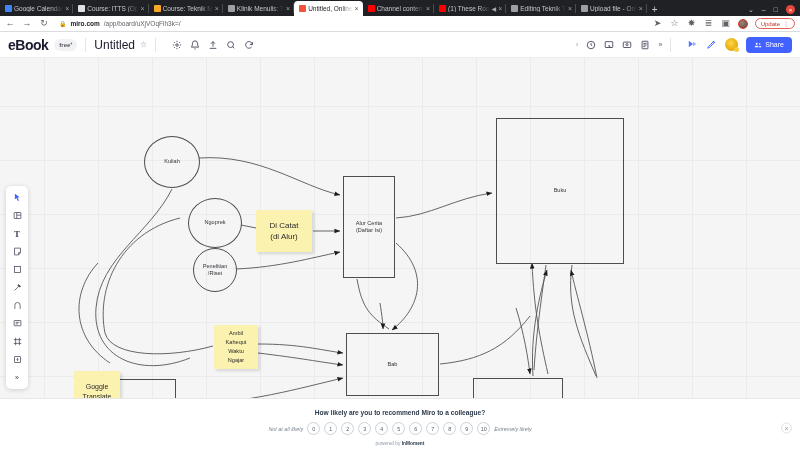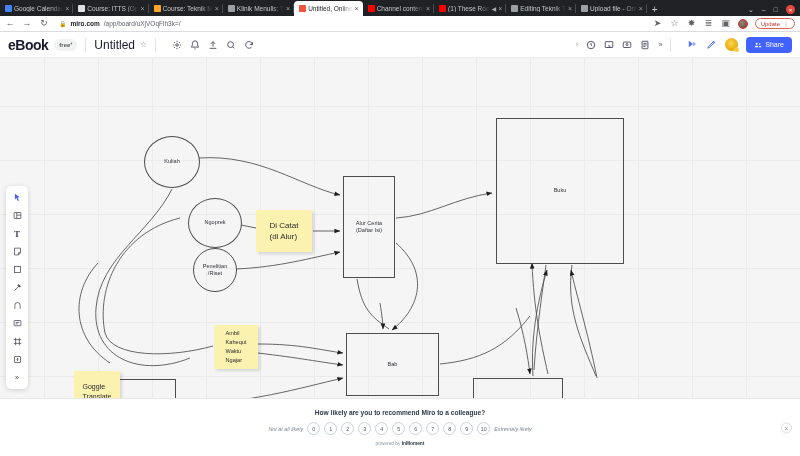--- a/index.html
+++ b/index.html
@@ -112,21 +112,21 @@
   }
   .cv-svg { position: absolute; inset: 0; width: 800px; height: 398px; }
 
   .node-label {
     position: absolute; text-align: center; color: #33353b;
     font-size: 5.6px; line-height: 7.5px; pointer-events: none;
     width: 100%; left: 0;
   }
   .sticky {
     position: absolute; background: #fbf2b0; box-shadow: 2px 2px 3px rgba(0,0,0,.13);
-    display: flex; align-items: center; justify-content: center; 
+    display: flex; align-items: center; justify-content: center; text-align: center;
     color: #2b2b2b; line-height: 11px;
   }
 
   
   .toolbar {
     position: absolute; left: 6px; top: 128px; width: 22px;
     background: #fff; border-radius: 5px; box-shadow: 0 1px 5px rgba(0,0,0,.16);
     padding: 3px 0; display: flex; flex-direction: column; align-items: center; gap: 1px;
   }
   .tool {

